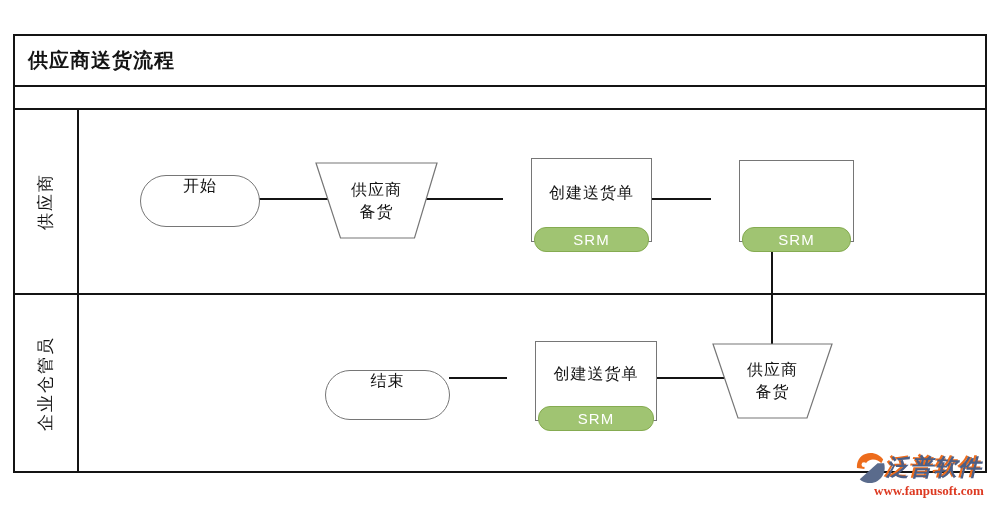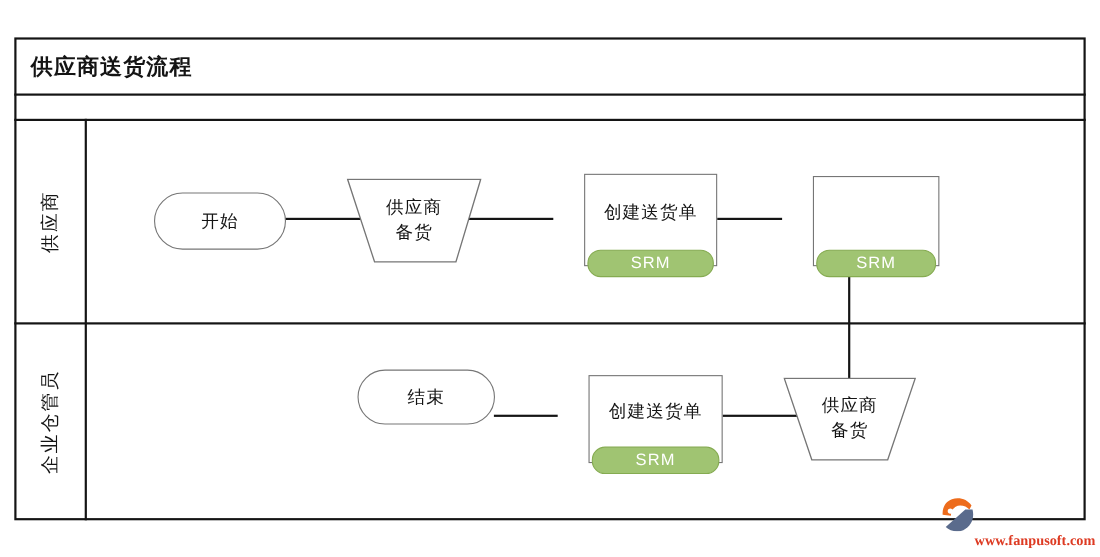--- a/index.html
+++ b/index.html
@@ -14,38 +14,38 @@
   .vline{position:absolute;width:2px;background:#141414;}
   .titlebar{position:absolute;left:15px;top:36px;width:600px;height:48px;
     display:flex;align-items:center;padding-left:13px;box-sizing:border-box;}
   .titlebar span{font-size:20px;font-weight:bold;letter-spacing:1px;text-align:right;}
   .lane-label-box{position:absolute;display:flex;align-items:center;justify-content:center;}
   .lane-label-box span{transform:rotate(-90deg);white-space:nowrap;font-size:17px;letter-spacing:2px;}
   
   .conn{position:absolute;background:#141414;}
   
   .stadium{position:absolute;background:#fff;border:1px solid #767676;border-radius:999px;
-    display:flex;align-items:center;justify-content:center;font-size:16px;letter-spacing:1px;box-sizing:border-box;}
+    display:flex;justify-content:center;font-size:16px;letter-spacing:1px;box-sizing:border-box;}
   .process{position:absolute;background:#fff;border:1px solid #767676;box-sizing:border-box;margin-left:29px;}
   .process .plabel{position:absolute;left:0;right:0;top:0;bottom:14px;
     display:flex;align-items:center;justify-content:center;font-size:16px;letter-spacing:1px;}
   .badge{position:absolute;left:2px;right:2px;bottom:-11px;height:23px;border-radius:12px;
     display:flex;align-items:center;justify-content:center;
     color:#ffffff;font-size:15px;letter-spacing:1px;}
   .trap{position:absolute;}
   .trap svg{position:absolute;left:0;top:0;}
   .trap .tlabel{position:absolute;left:0;right:0;top:0;bottom:0;display:flex;flex-direction:column;
     align-items:center;justify-content:center;font-size:16px;line-height:1.35;letter-spacing:1px;}
   
   .watermark{position:absolute;left:856px;top:451px;width:142px;z-index:10;}
   .wm-row{display:flex;align-items:center;}
   .wm-brand{font-size:23px;font-weight:bold;font-style:italic;white-space:nowrap;
     color:#4C5E85;text-shadow:-2px -1px 0 #ED6C1C;letter-spacing:1px;line-height:1;}
   .wm-url{font-family:"Liberation Serif",serif;font-size:13px;font-weight:bold;
-    color:#DD3A22;margin-top:1px;margin-left:30px;line-height:1;white-space:nowrap;}
+    color:#DD3A22;margin-top:1px;margin-left:18px;line-height:1;white-space:nowrap;}
 </style>
 </head>
 <body>
 
 <div id="canvas">
 
   <div class="frame"></div>
   <div class="titlebar">
     <span>供应商送货流程</span>
   </div>
@@ -84,21 +84,21 @@
 
   <div class="process" style="left:502px;top:158px;width:121px;height:84px;">
     <div class="plabel">创建送货单</div>
     <div class="badge" style="background:#A0C472;border:1px solid #85AB51;">SRM</div>
   </div>
 
   <div class="process" style="left:710px;top:160px;width:115px;height:82px;">
     <div class="badge" style="background:#A0C472;border:1px solid #85AB51;">SRM</div>
   </div>
 
-  <div class="stadium" style="left:325px;top:336px;width:125px;height:50px;">
+  <div class="stadium" style="left:325px;top:370px;width:125px;height:50px;">
     <span>结束</span>
   </div>
 
   <div class="process" style="left:506px;top:341px;width:122px;height:80px;">
     <div class="plabel">创建送货单</div>
     <div class="badge" style="background:#A0C472;border:1px solid #85AB51;">SRM</div>
   </div>
 
   <div class="trap" style="left:712px;top:343px;width:121px;height:76px;">
     <svg width="121" height="76" viewBox="0 0 121 76">
@@ -110,17 +110,18 @@
     </div>
   </div>
 
   <div class="watermark">
     <div class="wm-row">
       <svg width="30" height="32" viewBox="0 0 32 34">
         <path d="M29,9 C25,3 17,0.5 10,3 C4,5 0.5,11 1,18 L9,19 C9,13 13,9 18,9 C21.5,9 25,10.5 27,13 Z" fill="#ED6C1C"></path>
         <path d="M30,13 C32,21 29,29 21,33 C15,35.5 8,34 4,30 L23,13 Z" fill="#5A6B8C"></path>
         <circle cx="8.5" cy="14.5" r="2.6" fill="#ffffff"></circle>
       </svg>
+      <span class="wm-brand">泛普软件</span>
     </div>
     <div class="wm-url">www.fanpusoft.com</div>
   </div>
 
 </div>
 
 </body></html>

